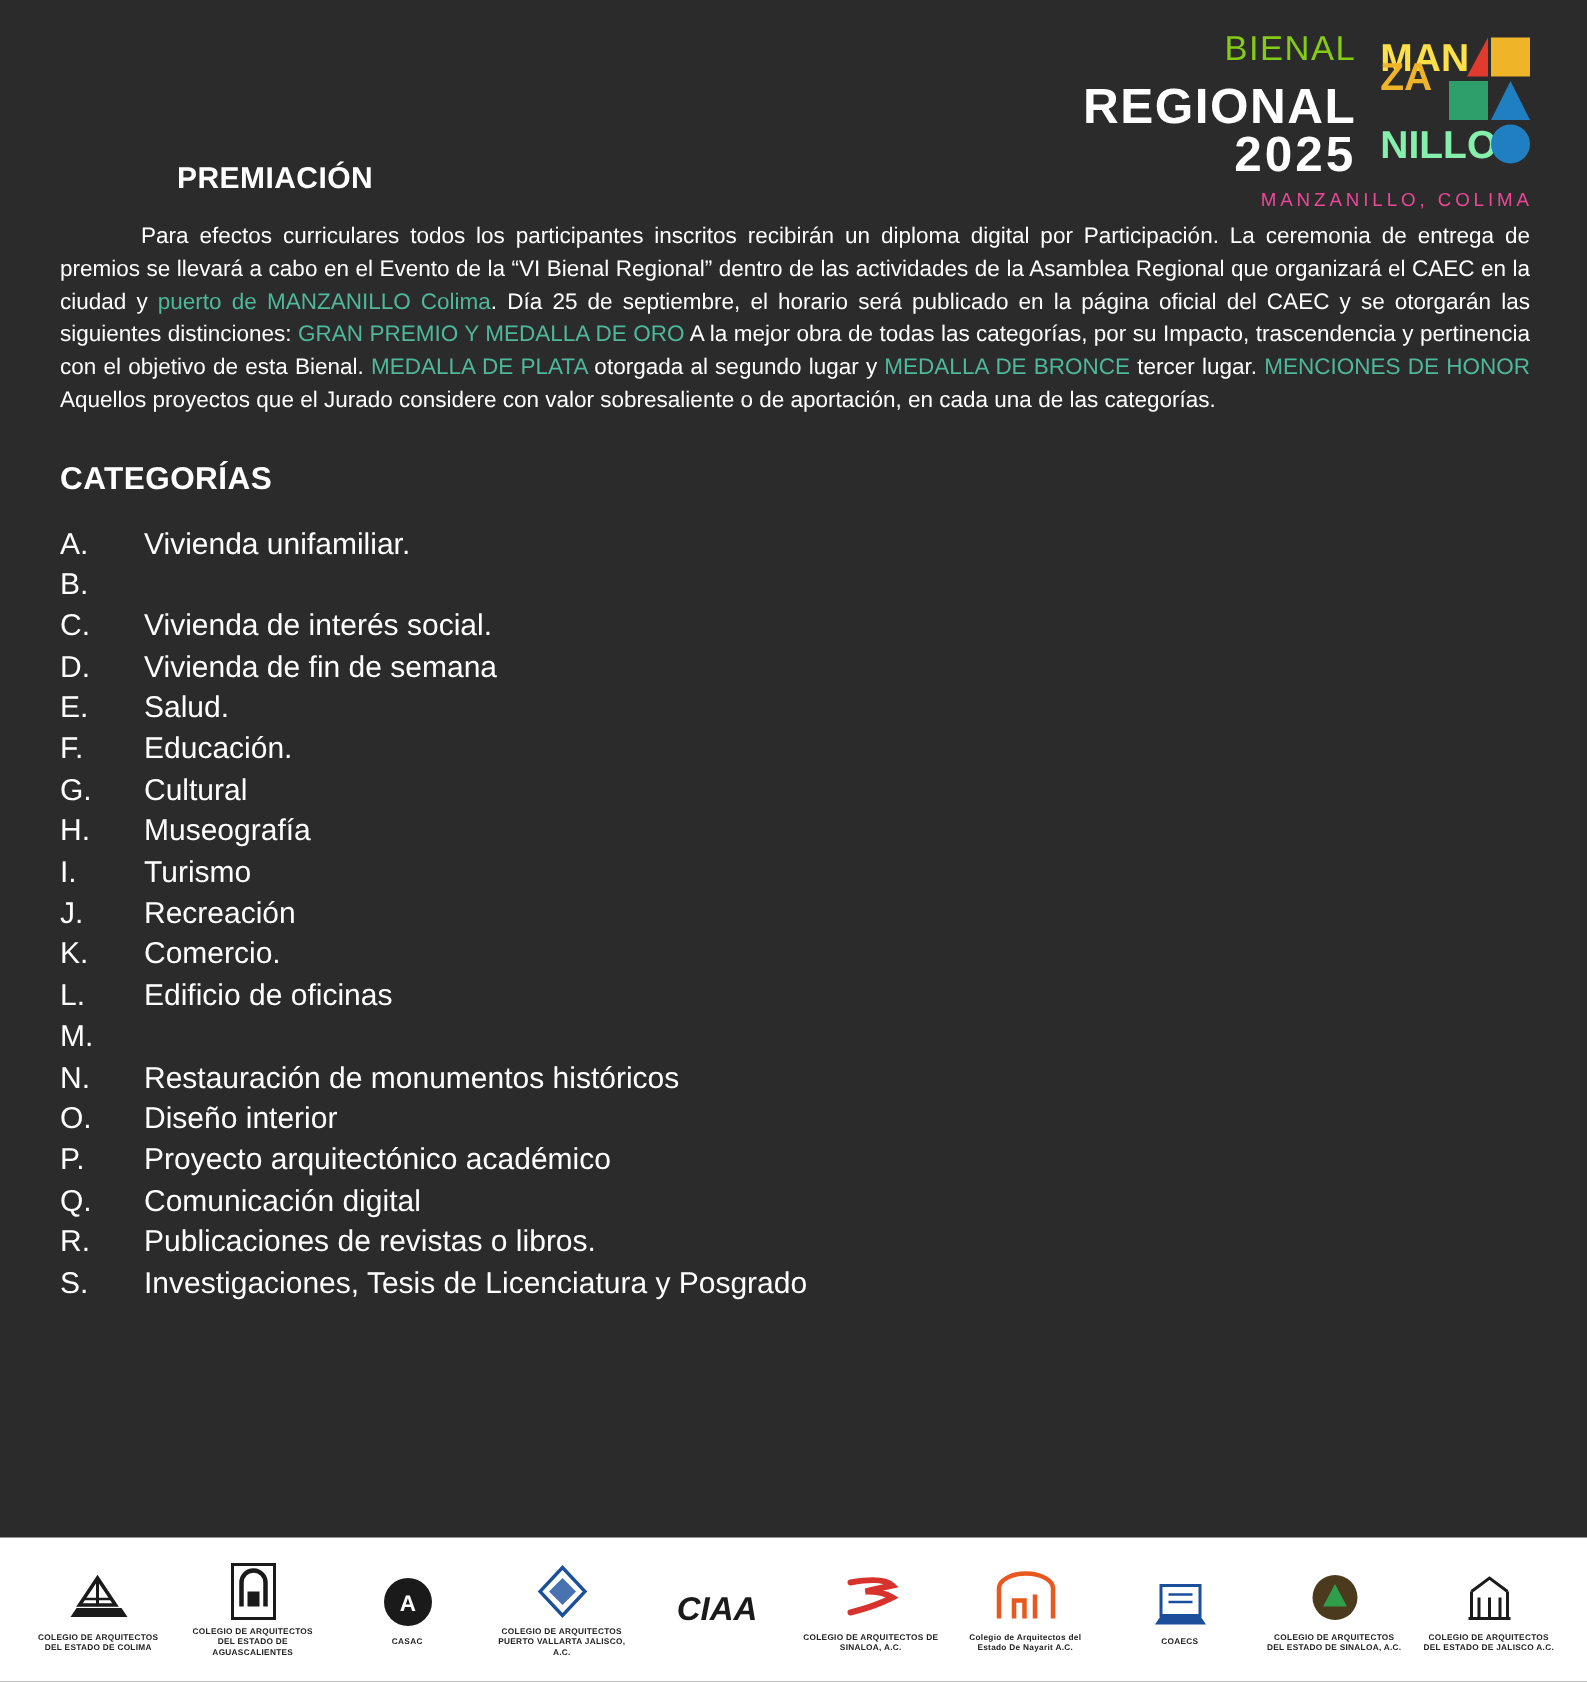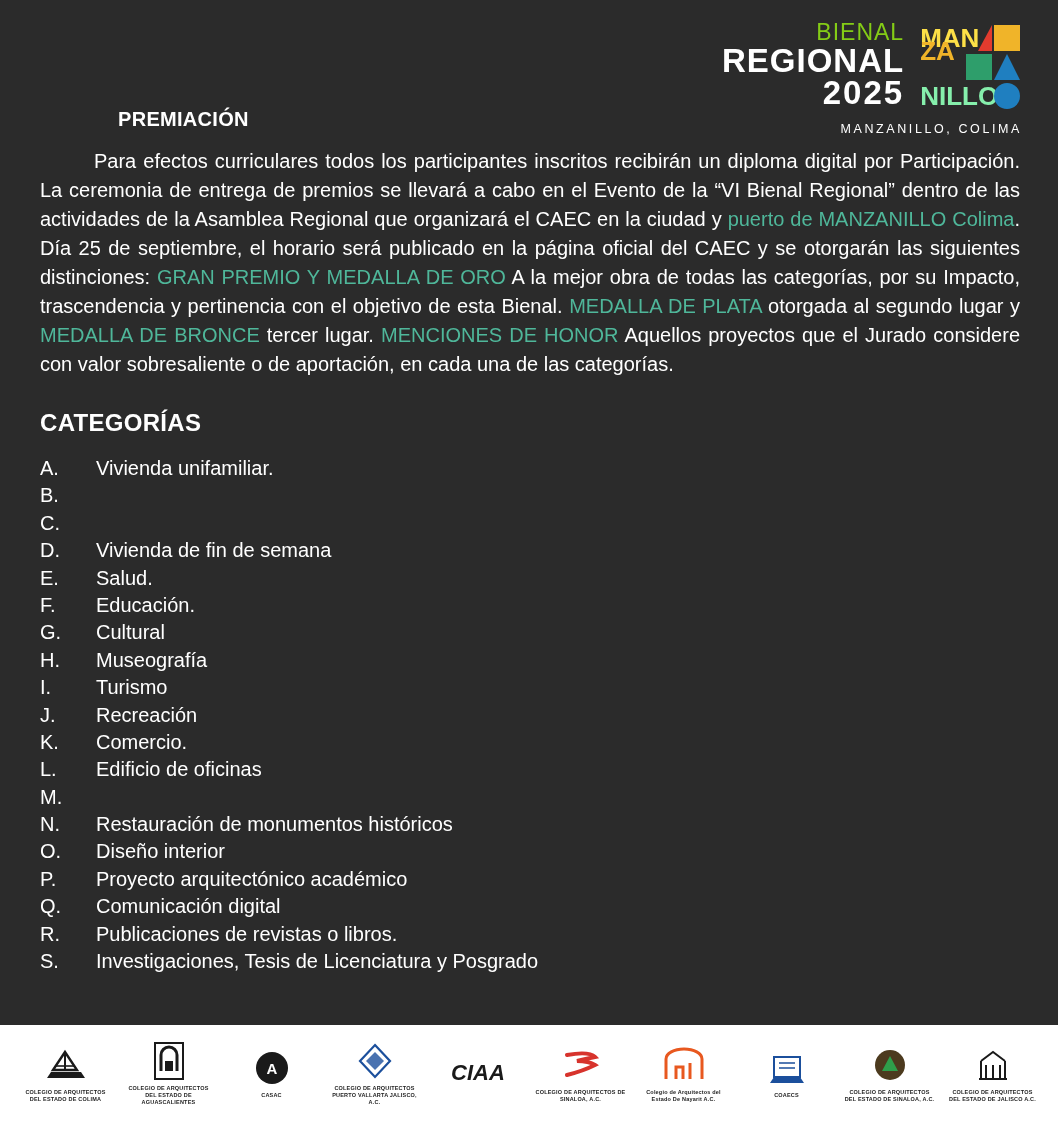--- a/index.html
+++ b/index.html
@@ -45,21 +45,21 @@
     letter-spacing: 1px;
     color: #84cc16;
     display: block;
   }
   .logo-words .w2 {
     font-size: 33px;
     font-weight: bold;
     letter-spacing: 1px;
     color: #ffffff;
     display: block;
-    margin-top: 3px;
+    margin-top: 13px;
   }
   .logo-words .w3 {
     font-size: 33px;
     font-weight: bold;
     letter-spacing: 2px;
     color: #ffffff;
     display: block;
     margin-top: 1px;
   }
   .logo-mark {
@@ -109,47 +109,47 @@
   .lm-yellow-sq {
     position: absolute;
     width: 26px; height: 26px;
     background: #f0b429;
     right: 2px; top: 3px;
   }
   .logo-sub {
     margin-top: 8px;
     font-size: 12.5px;
     letter-spacing: 2.6px;
-    color: #ffffff;
+    color: #ec4899;
     font-weight: normal;
   }
   
   .content {
     position: absolute;
     left: 40px;
     right: 38px;
     top: 108px;
     color: #ffffff;
   }
   .h-premiacion {
     font-size: 20px;
     font-weight: bold;
     margin: 0 0 16px 78px;
     letter-spacing: 0.3px;
   }
   p.body {
-    font-size: 20px;
+    font-size: 15px;
     line-height: 1.45;
     text-align: justify;
     margin: 0;
     text-indent: 54px;
   }
   .hl { color: #4fb79a; }
   .h-categorias {
-    font-size: 24px;
+    font-size: 21px;
     font-weight: bold;
     margin: 30px 0 18px 0;
     letter-spacing: 0.3px;
   }
   ul.cats {
     list-style: none;
     margin: 0;
     padding: 0;
   }
   ul.cats li {
@@ -238,20 +238,21 @@
     <ul class="cats">
       <li>
           <span class="ltr">A.</span>
           <span>Vivienda unifamiliar.</span>
         </li>
       <li>
           <span class="ltr">B.</span>
         </li>
       <li>
           <span class="ltr">C.</span>
+          <span>Vivienda de interés social.</span>
         </li>
       <li>
           <span class="ltr">D.</span>
           <span>Vivienda de fin de semana</span>
         </li>
       <li>
           <span class="ltr">E.</span>
           <span>Salud.</span>
         </li>
       <li>

